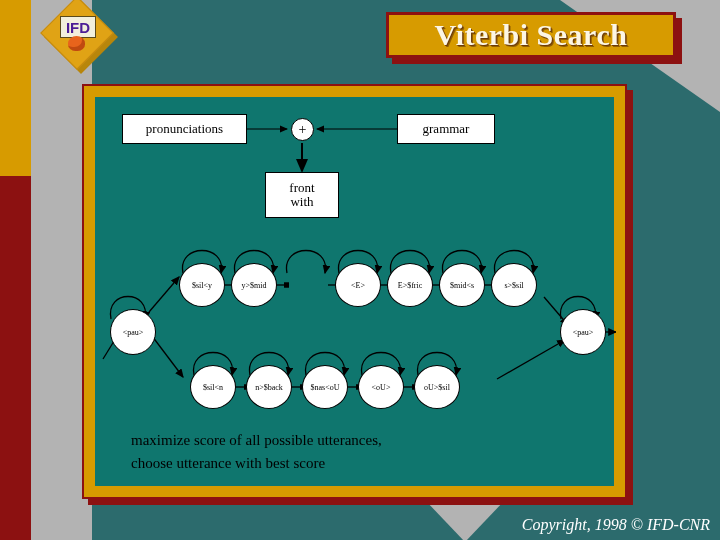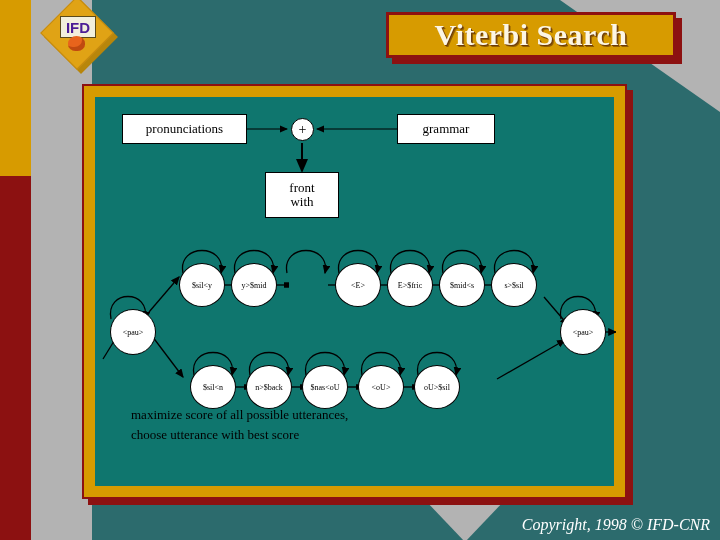--- a/index.html
+++ b/index.html
@@ -92,22 +92,22 @@
     background:#fff;display:flex;align-items:center;justify-content:center;
     font-family:"Liberation Serif", serif;font-size:14px;color:#000;line-height:1;
   }
   .node{
     position:absolute;background:#fff;border:1.4px solid #000;border-radius:50%;
     display:flex;align-items:center;justify-content:center;
     font-family:"Liberation Serif", serif;font-size:8px;color:#000;
     text-align:center;box-sizing:border-box;white-space:nowrap;
   }
   .caption{
-    position:absolute;left:36px;top:308px;width:420px;
-    font-family:"Liberation Serif", serif;font-size:13px;color:#000;line-height:1.55;
+    position:absolute;left:36px;top:332px;width:420px;
+    font-family:"Liberation Serif", serif;font-size:15px;color:#000;line-height:1.55;
   }
 
   
   .copyright{
     position:absolute;left:520px;top:516px;width:190px;text-align:right;
     font-family:"Liberation Serif", serif;font-style:italic;font-size:16px;color:#ffffff;
     white-space:nowrap;
   }
 </style>
 </head>

